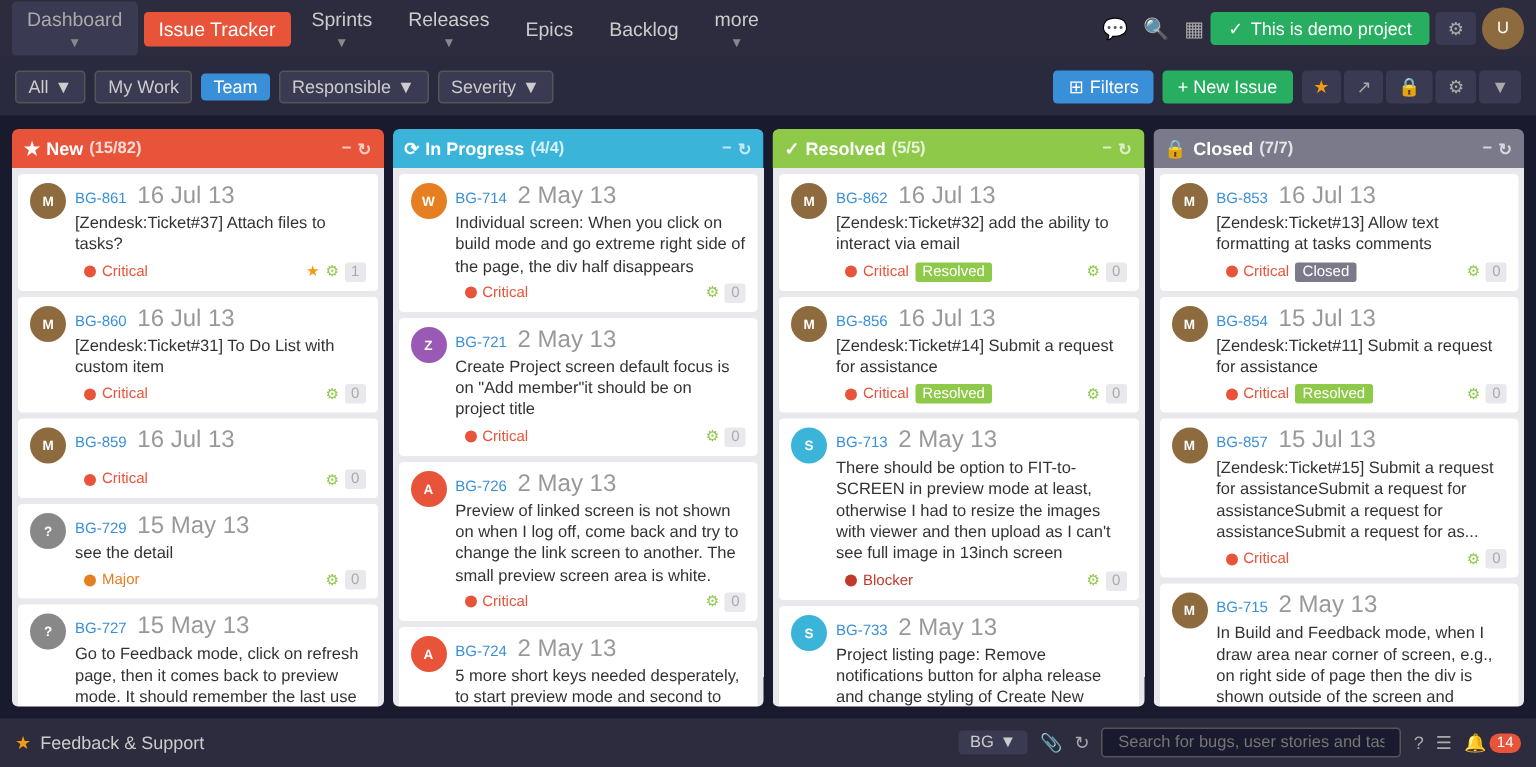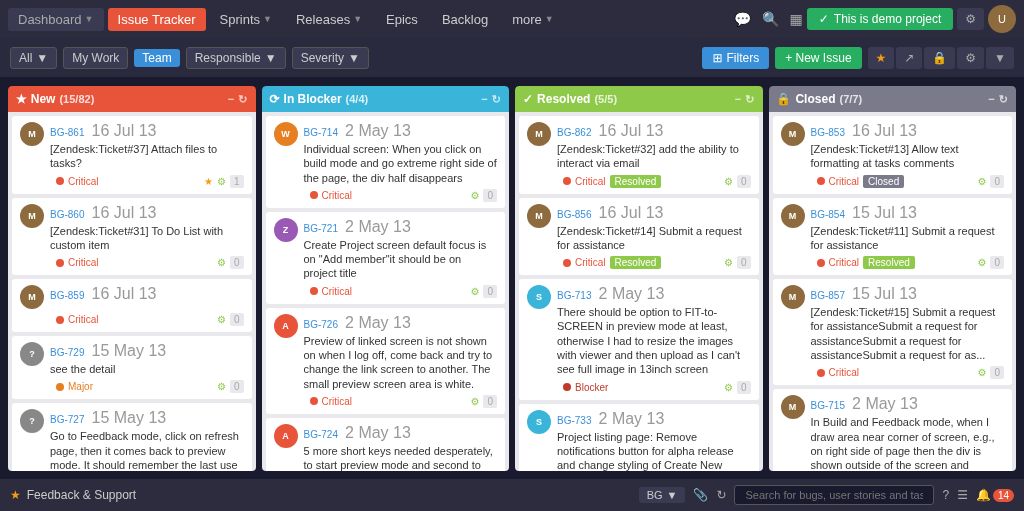--- a/index.html
+++ b/index.html
@@ -14,20 +14,21 @@
       padding: 0 8px;
       gap: 4px;
     }
     .nav-item {
       color: #ccc;
       padding: 4px 10px;
       border-radius: 3px;
       cursor: pointer;
       font-size: 13px;
       white-space: nowrap;
+      flex-direction: column;
     }
     .nav-item.active { background: #e8543a; color: #fff; }
     .nav-item.dashboard { background: #3a3a52; color: #aaa; }
     .nav-dropdown { display: flex; align-items: center; gap: 3px; }
     .nav-arrow { color: #888; font-size: 9px; }
     .nav-spacer { flex: 1; }
     .nav-icons { display: flex; align-items: center; gap: 10px; color: #aaa; }
     .nav-icon { cursor: pointer; font-size: 14px; }
     .demo-project-btn {
       background: #27ae60;
@@ -372,21 +373,21 @@
 
           <span class="card-count">0</span>
         </span>
       </div>
     </div>
       </div>
     </div>
     <div class="column col-inprogress">
       <div class="column-header">
     <span>⟳</span>
-    <span>In Blocker</span>
+    <span>In Progress</span>
     <span class="col-count">(4/4)</span>
     <span class="col-spacer"></span>
     <span class="col-actions">
       <span>−</span>
       <span>↻</span>
     </span>
   </div>
       <div class="column-body">
         <div class="card">
       <div class="card-header">

